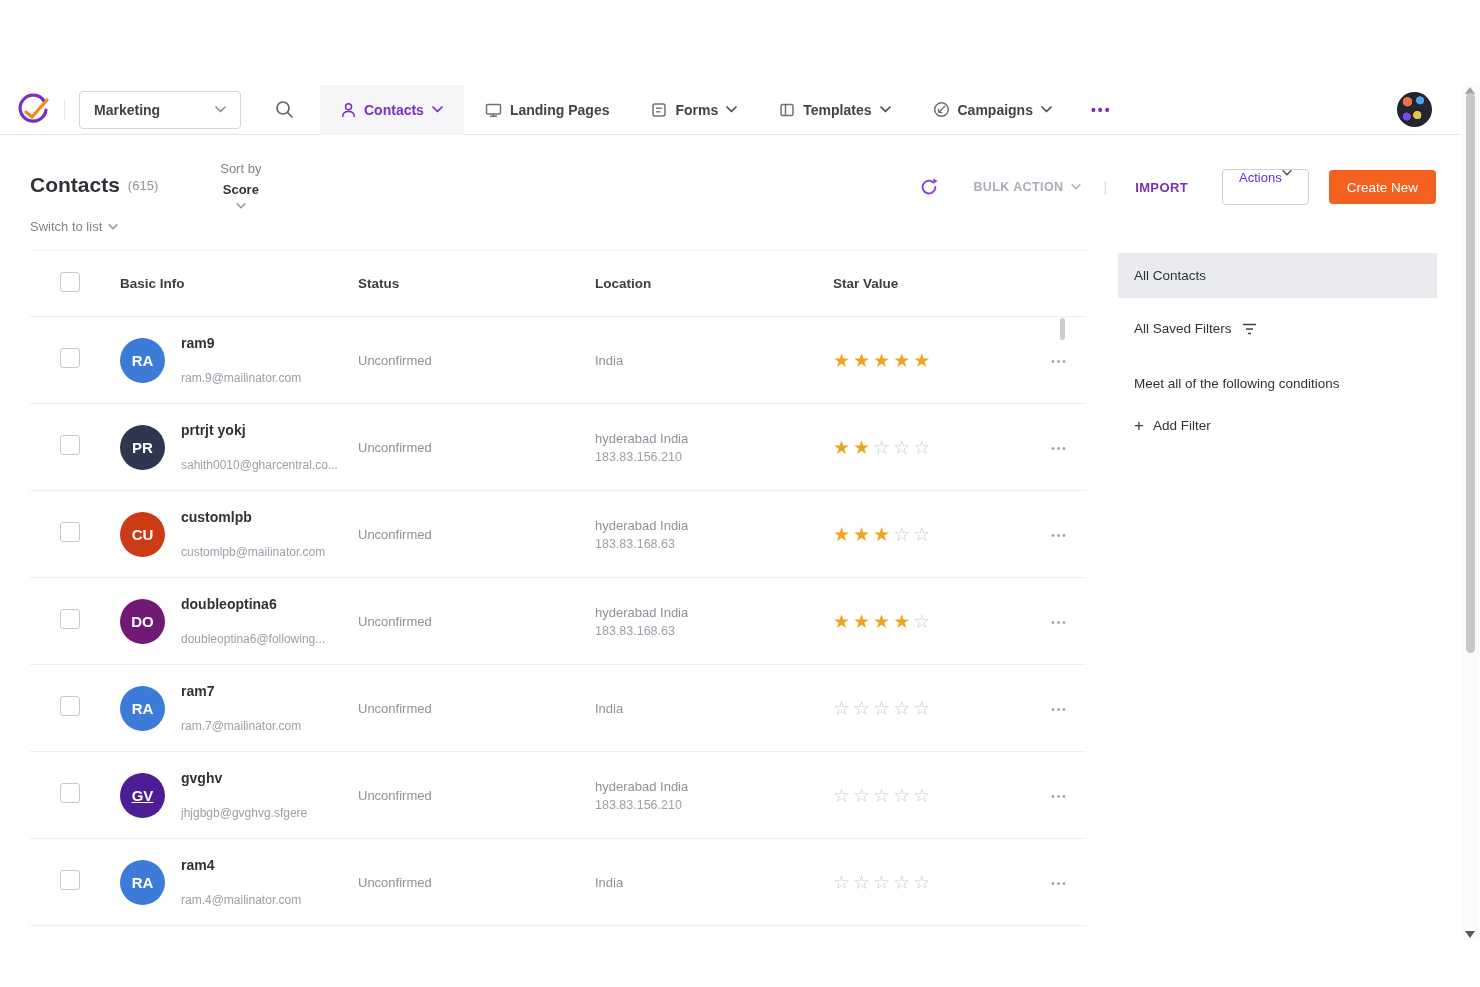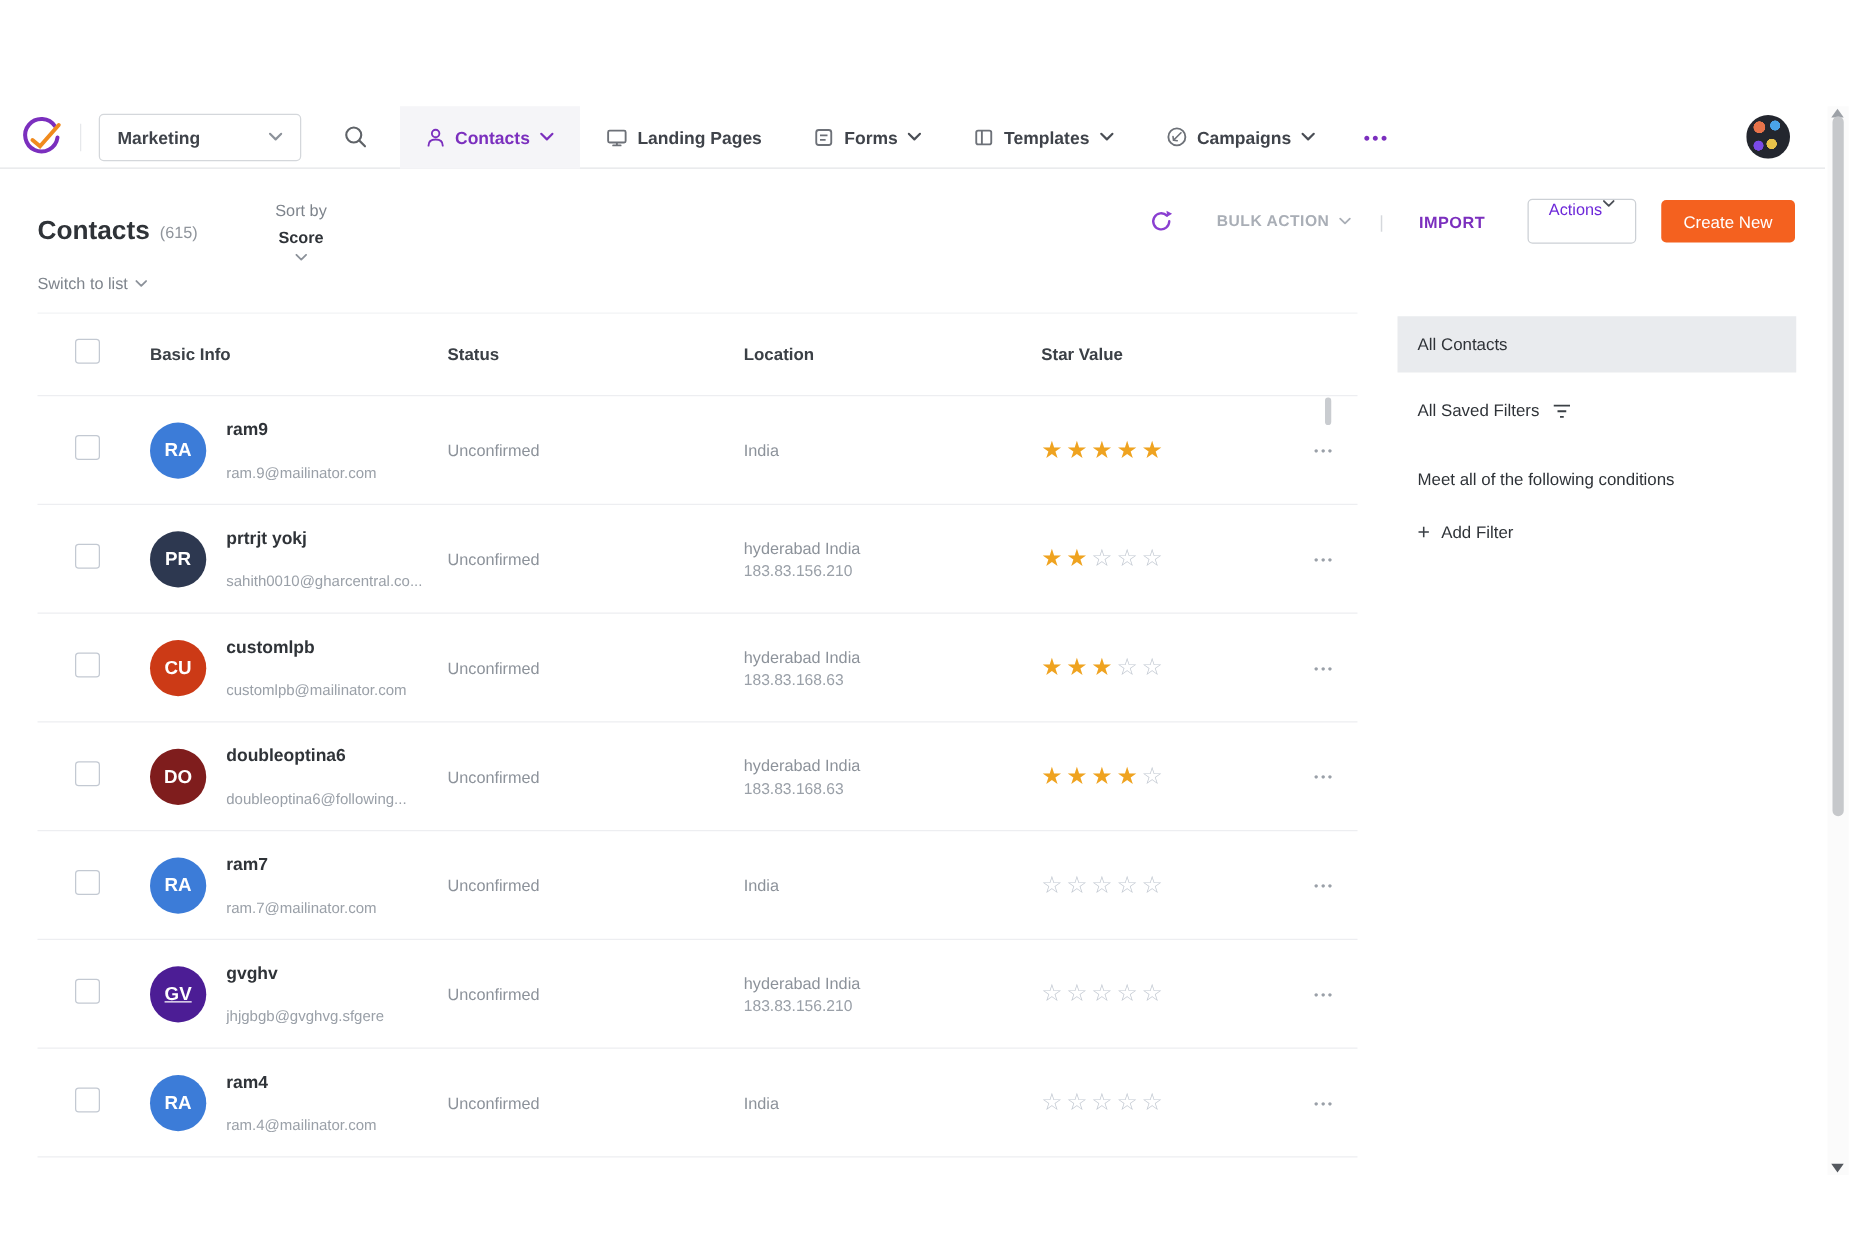--- a/index.html
+++ b/index.html
@@ -47,21 +47,21 @@
 
   
   .page-head{position:relative;padding:26px 30px 0;height:112px;}
   .title-row{display:flex;align-items:center;}
   .page-title{font-size:21px;font-weight:700;color:var(--ink);margin:0;}
   .contact-count{font-size:13px;color:#90959c;margin-left:8px;}
   .sortby{margin-left:62px;display:flex;align-items:center;gap:6px;font-size:13px;color:#7e848c;cursor:pointer;flex-direction:column;}
   .sortby b{color:var(--ink);font-weight:700;}
   .sortby .chev,.switch-row .chev{color:#8c929a;}
   .switch-row{margin-top:10px;display:flex;align-items:center;gap:6px;font-size:13px;color:#7e848c;cursor:pointer;width:max-content;}
-  .head-actions{position:absolute;right:24px;top:24px;display:flex;align-items:center;}
+  .head-actions{position:absolute;right:24px;top:34px;display:flex;align-items:center;}
   .refresh{background:none;border:none;cursor:pointer;padding:4px;margin-right:30px;display:flex;}
   .bulk{display:flex;align-items:center;gap:8px;font-size:12.5px;font-weight:700;
     letter-spacing:.4px;color:#a9aeb6;margin-right:22px;cursor:default;}
   .pipe{color:#d5d8dc;font-size:14px;margin-right:22px;}
   .import{font-size:13px;font-weight:700;letter-spacing:.4px;color:var(--purple);margin-right:28px;cursor:pointer;background:none;border:none;}
   .actions-btn{height:36px;padding:0 16px;border:1px solid #ccd0d5;border-radius:4px;background:#fff;
     display:flex;align-items:flex-start;font-size:13px;color:#6d28d9;cursor:pointer;margin-right:20px;}
   .actions-btn .chev{color:#4a4e55;}
   .create-btn{height:34px;padding:0 18px;border:none;border-radius:4px;background:var(--orange);
     color:#fff;font-size:13.5px;font-weight:400;cursor:pointer;}
@@ -310,21 +310,21 @@
         <span class="loc">hyderabad India</span>
         <span class="ip">183.83.168.63</span>
       </div>
       <div class="c-stars"><span class="st fill">★</span><span class="st fill">★</span><span class="st fill">★</span><span class="st empty">☆</span><span class="st empty">☆</span></div>
       <div class="c-menu"><span class="dots">•••</span></div>
     </div>
 
     <div class="row">
       <div class="c-check"><span class="checkbox"></span></div>
       <div class="c-basic">
-        <span class="avatar" style="background: #7f1d1d;">DO</span>
+        <span class="avatar" style="background: #701a75;">DO</span>
         <span class="who">
           <span class="name">doubleoptina6</span>
           <span class="email">doubleoptina6@following...</span>
         </span>
       </div>
       <div class="c-status">Unconfirmed</div>
       <div class="c-loc">
         <span class="loc">hyderabad India</span>
         <span class="ip">183.83.168.63</span>
       </div>

